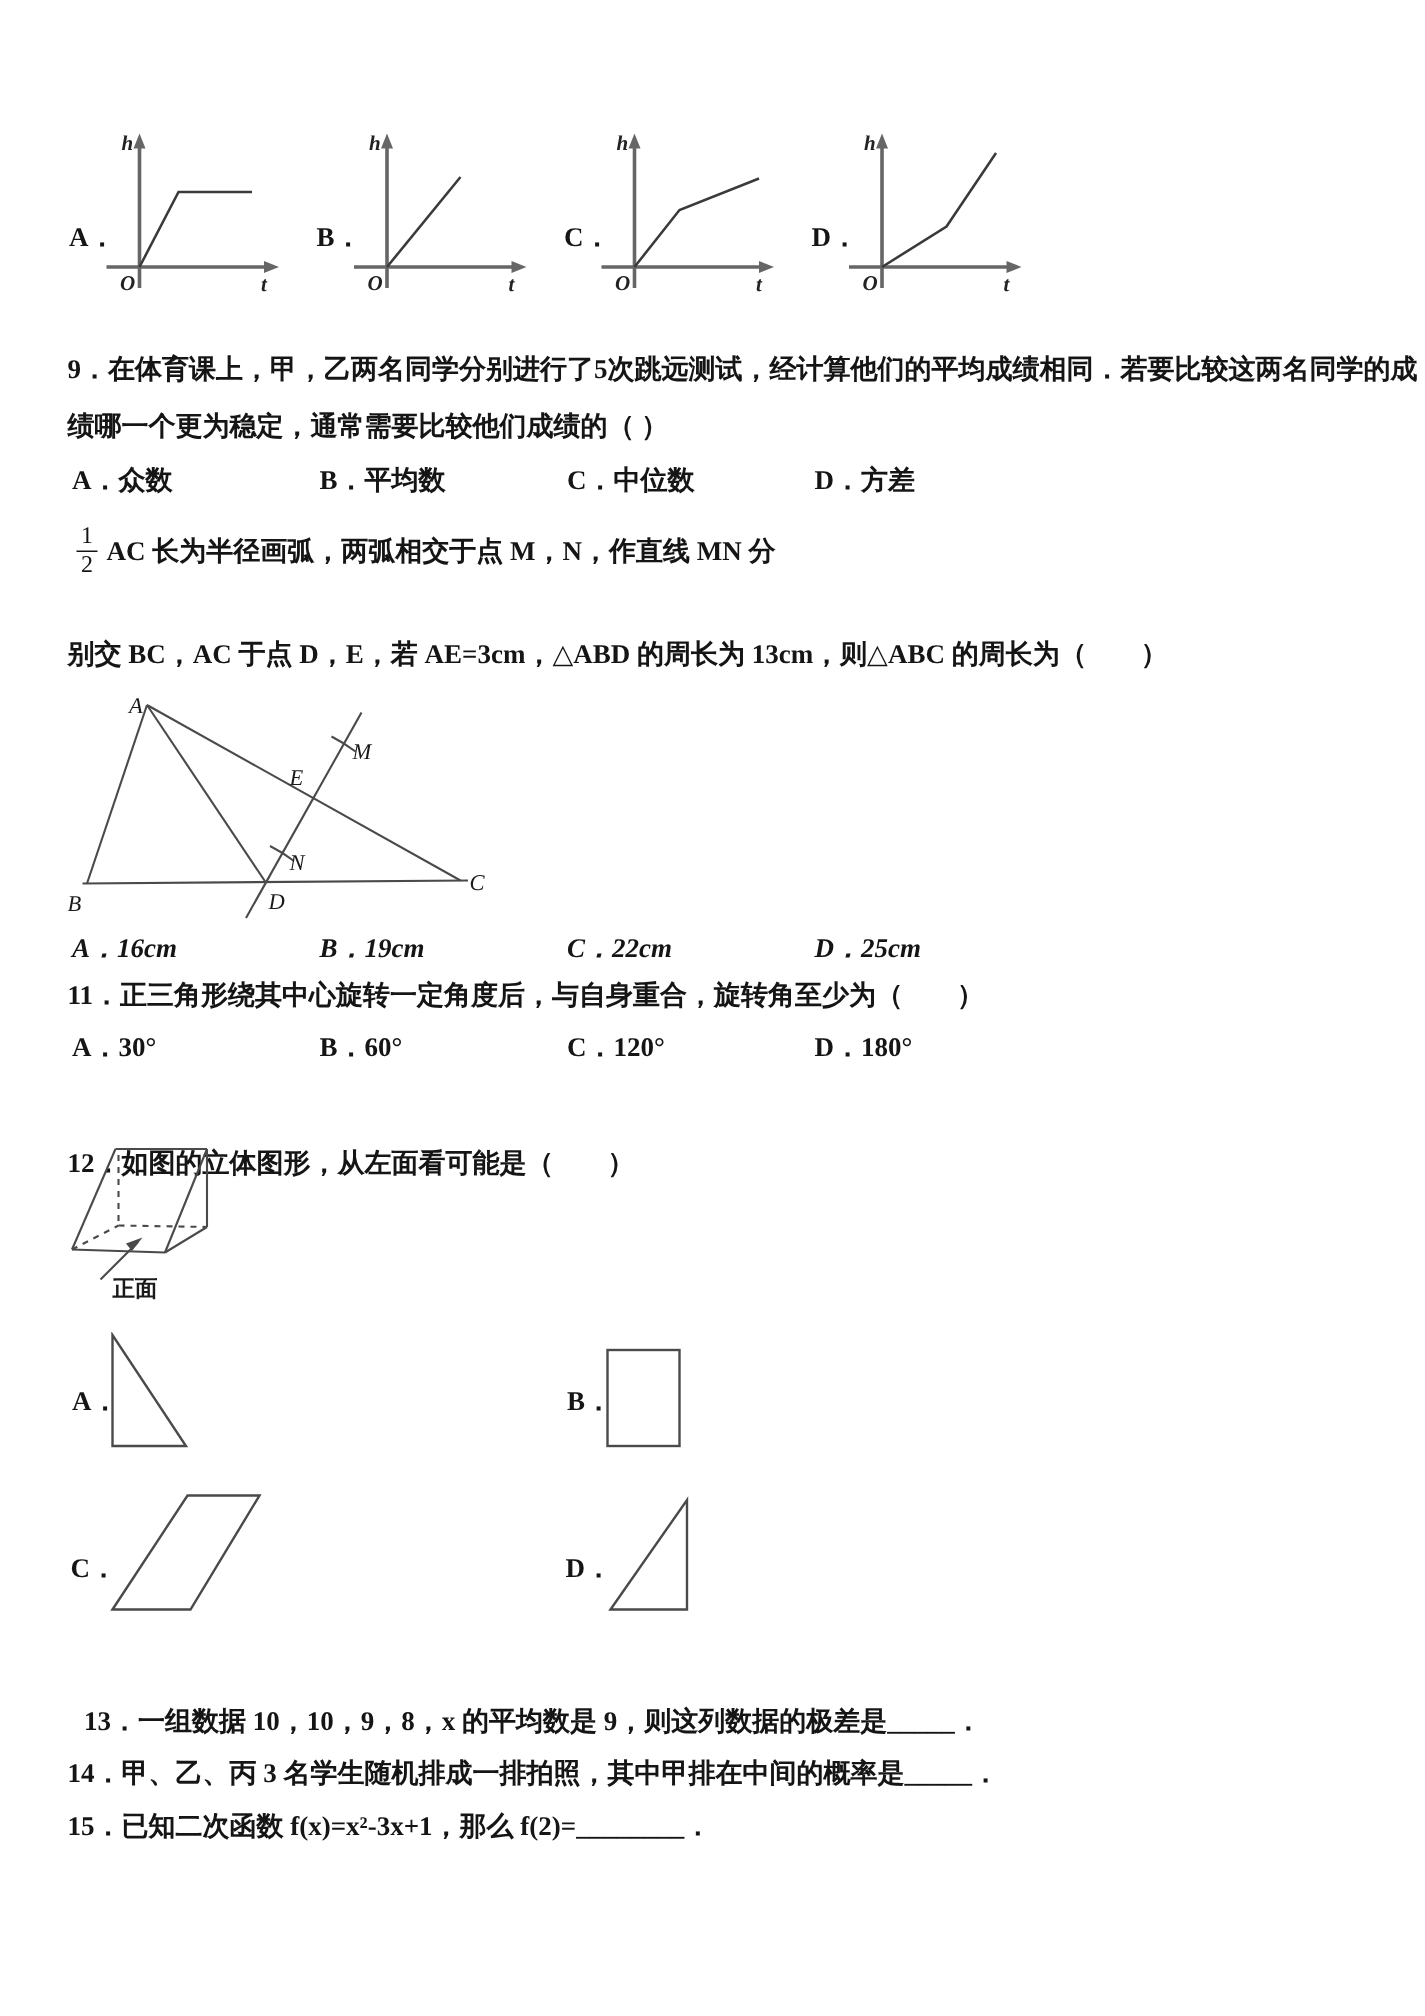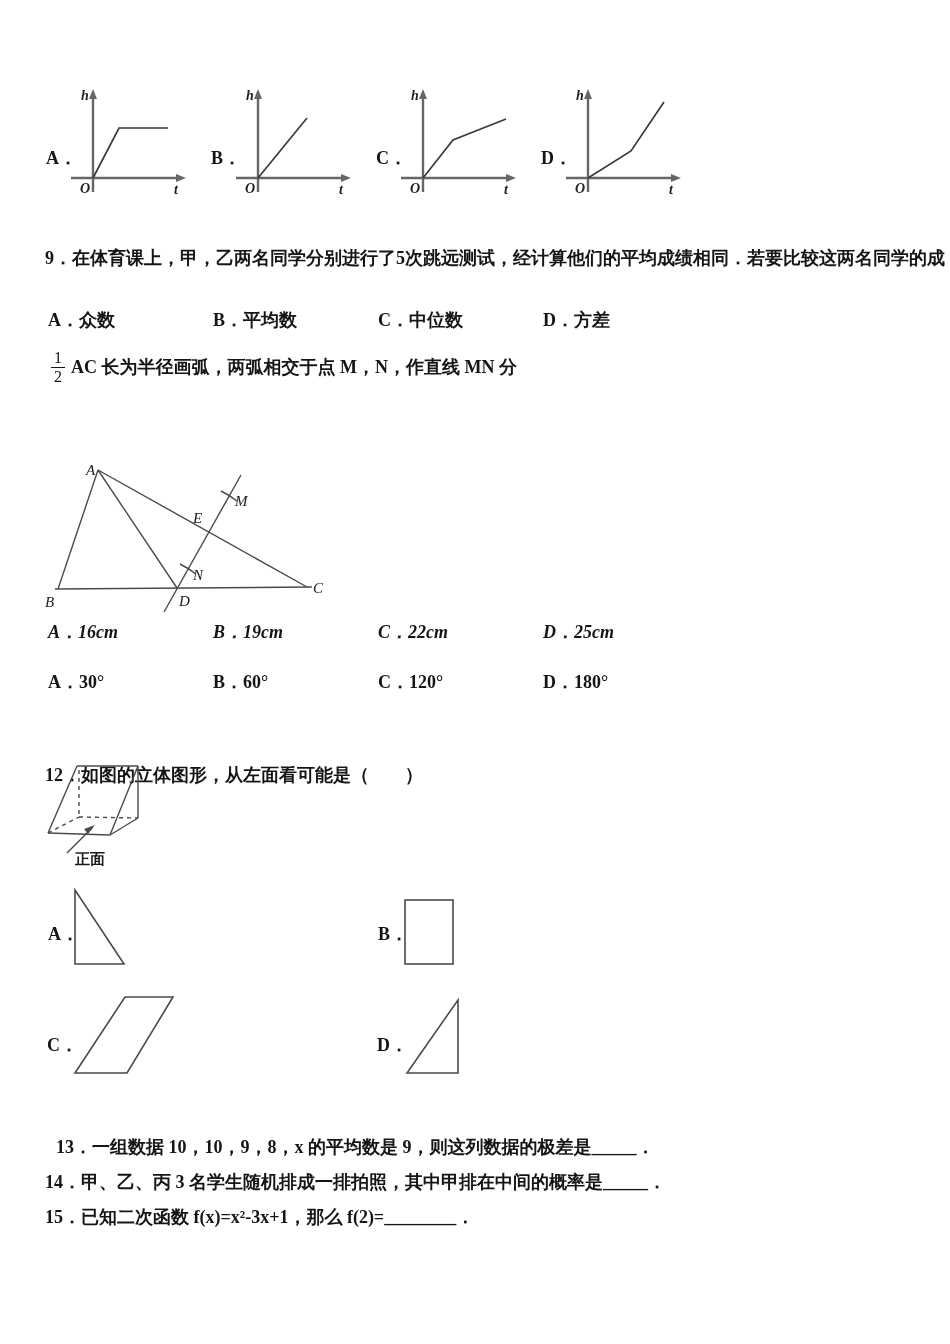--- a/index.html
+++ b/index.html
@@ -84,35 +84,37 @@
       <polygon class="axis-head" points="21,11 25,1 29,11"></polygon>
       <line class="axis" x1="3" y1="90" x2="112" y2="90"></line>
       <polygon class="axis-head" points="108,86 118,90 108,94"></polygon>
       <polyline class="curve" points="25,90 68,63 101,14"></polyline>
       <text class="axlbl" x="13" y="12">h</text>
       <text class="axlbl" x="12" y="105">O</text>
       <text class="axlbl" x="106" y="106">t</text>
     </svg>
   </div>
 
-  <div class="text-line" style="top:246px;">9．在体育课上，甲，乙两名同学分别进行了5次跳远测试，经计算他们的平均成绩相同．若要比较这两名同学的成</div>
+  <div class="text-line" style="top:234px;">9．在体育课上，甲，乙两名同学分别进行了5次跳远测试，经计算他们的平均成绩相同．若要比较这两名同学的成</div>
+  <div class="text-line" style="top:272px;">绩哪一个更为稳定，通常需要比较他们成绩的（ ）</div>
   <div class="options-row" style="top:308px;">
     <span class="opt">A．众数</span>
     <span class="opt">B．平均数</span>
     <span class="opt">C．中位数</span>
     <span class="opt">D．方差</span>
   </div>
 
   <div class="q10line1">
     <span class="fraction">
       <span class="num">1</span>
       <span class="den">2</span>
     </span>
     <span>AC 长为半径画弧，两弧相交于点 M，N，作直线 MN 分</span>
   </div>
+  <div class="text-line" style="top:424px;">别交 BC，AC 于点 D，E，若 AE=3cm，△ABD 的周长为 13cm，则△ABC 的周长为（　　）</div>
 
   <svg style="position:absolute;left:40px;top:462px;" width="310" height="158" viewBox="0 0 310 158">
     <line class="fig-stroke" x1="58" y1="8" x2="18" y2="127"></line>
     <line class="fig-stroke" x1="15" y1="127" x2="272" y2="125"></line>
     <line class="fig-stroke" x1="58" y1="8" x2="267" y2="125"></line>
     <line class="fig-stroke" x1="58" y1="8" x2="137" y2="126"></line>
     <line class="fig-stroke" x1="201" y1="13" x2="124" y2="150"></line>
     <path class="fig-stroke" d="M 181,29 Q 189,33 197,39"></path>
     <path class="fig-stroke" d="M 140,102 Q 148,106 156,112"></path>
     <text class="fig-lbl" x="46" y="13">A</text>
@@ -124,21 +126,22 @@
     <text class="fig-lbl" x="153" y="118">N</text>
   </svg>
 
   <div class="options-row" style="top:620px;font-style:italic;">
     <span class="opt">A．16cm</span>
     <span class="opt">B．19cm</span>
     <span class="opt">C．22cm</span>
     <span class="opt">D．25cm</span>
   </div>
 
-  <div class="options-row" style="top:670px;">
+  <div class="text-line" style="top:651px;">11．正三角形绕其中心旋转一定角度后，与自身重合，旋转角至少为（　　）</div>
+  <div class="options-row" style="top:686px;">
     <span class="opt">A．30°</span>
     <span class="opt">B．60°</span>
     <span class="opt">C．120°</span>
     <span class="opt">D．180°</span>
   </div>
 
   <div class="text-line" style="top:763px;">12．如图的立体图形，从左面看可能是（　　）</div>
 
   <svg style="position:absolute;left:38px;top:758px;" width="125" height="112" viewBox="0 0 125 112">
     <line class="fig-stroke" x1="39" y1="8" x2="100" y2="8"></line>

